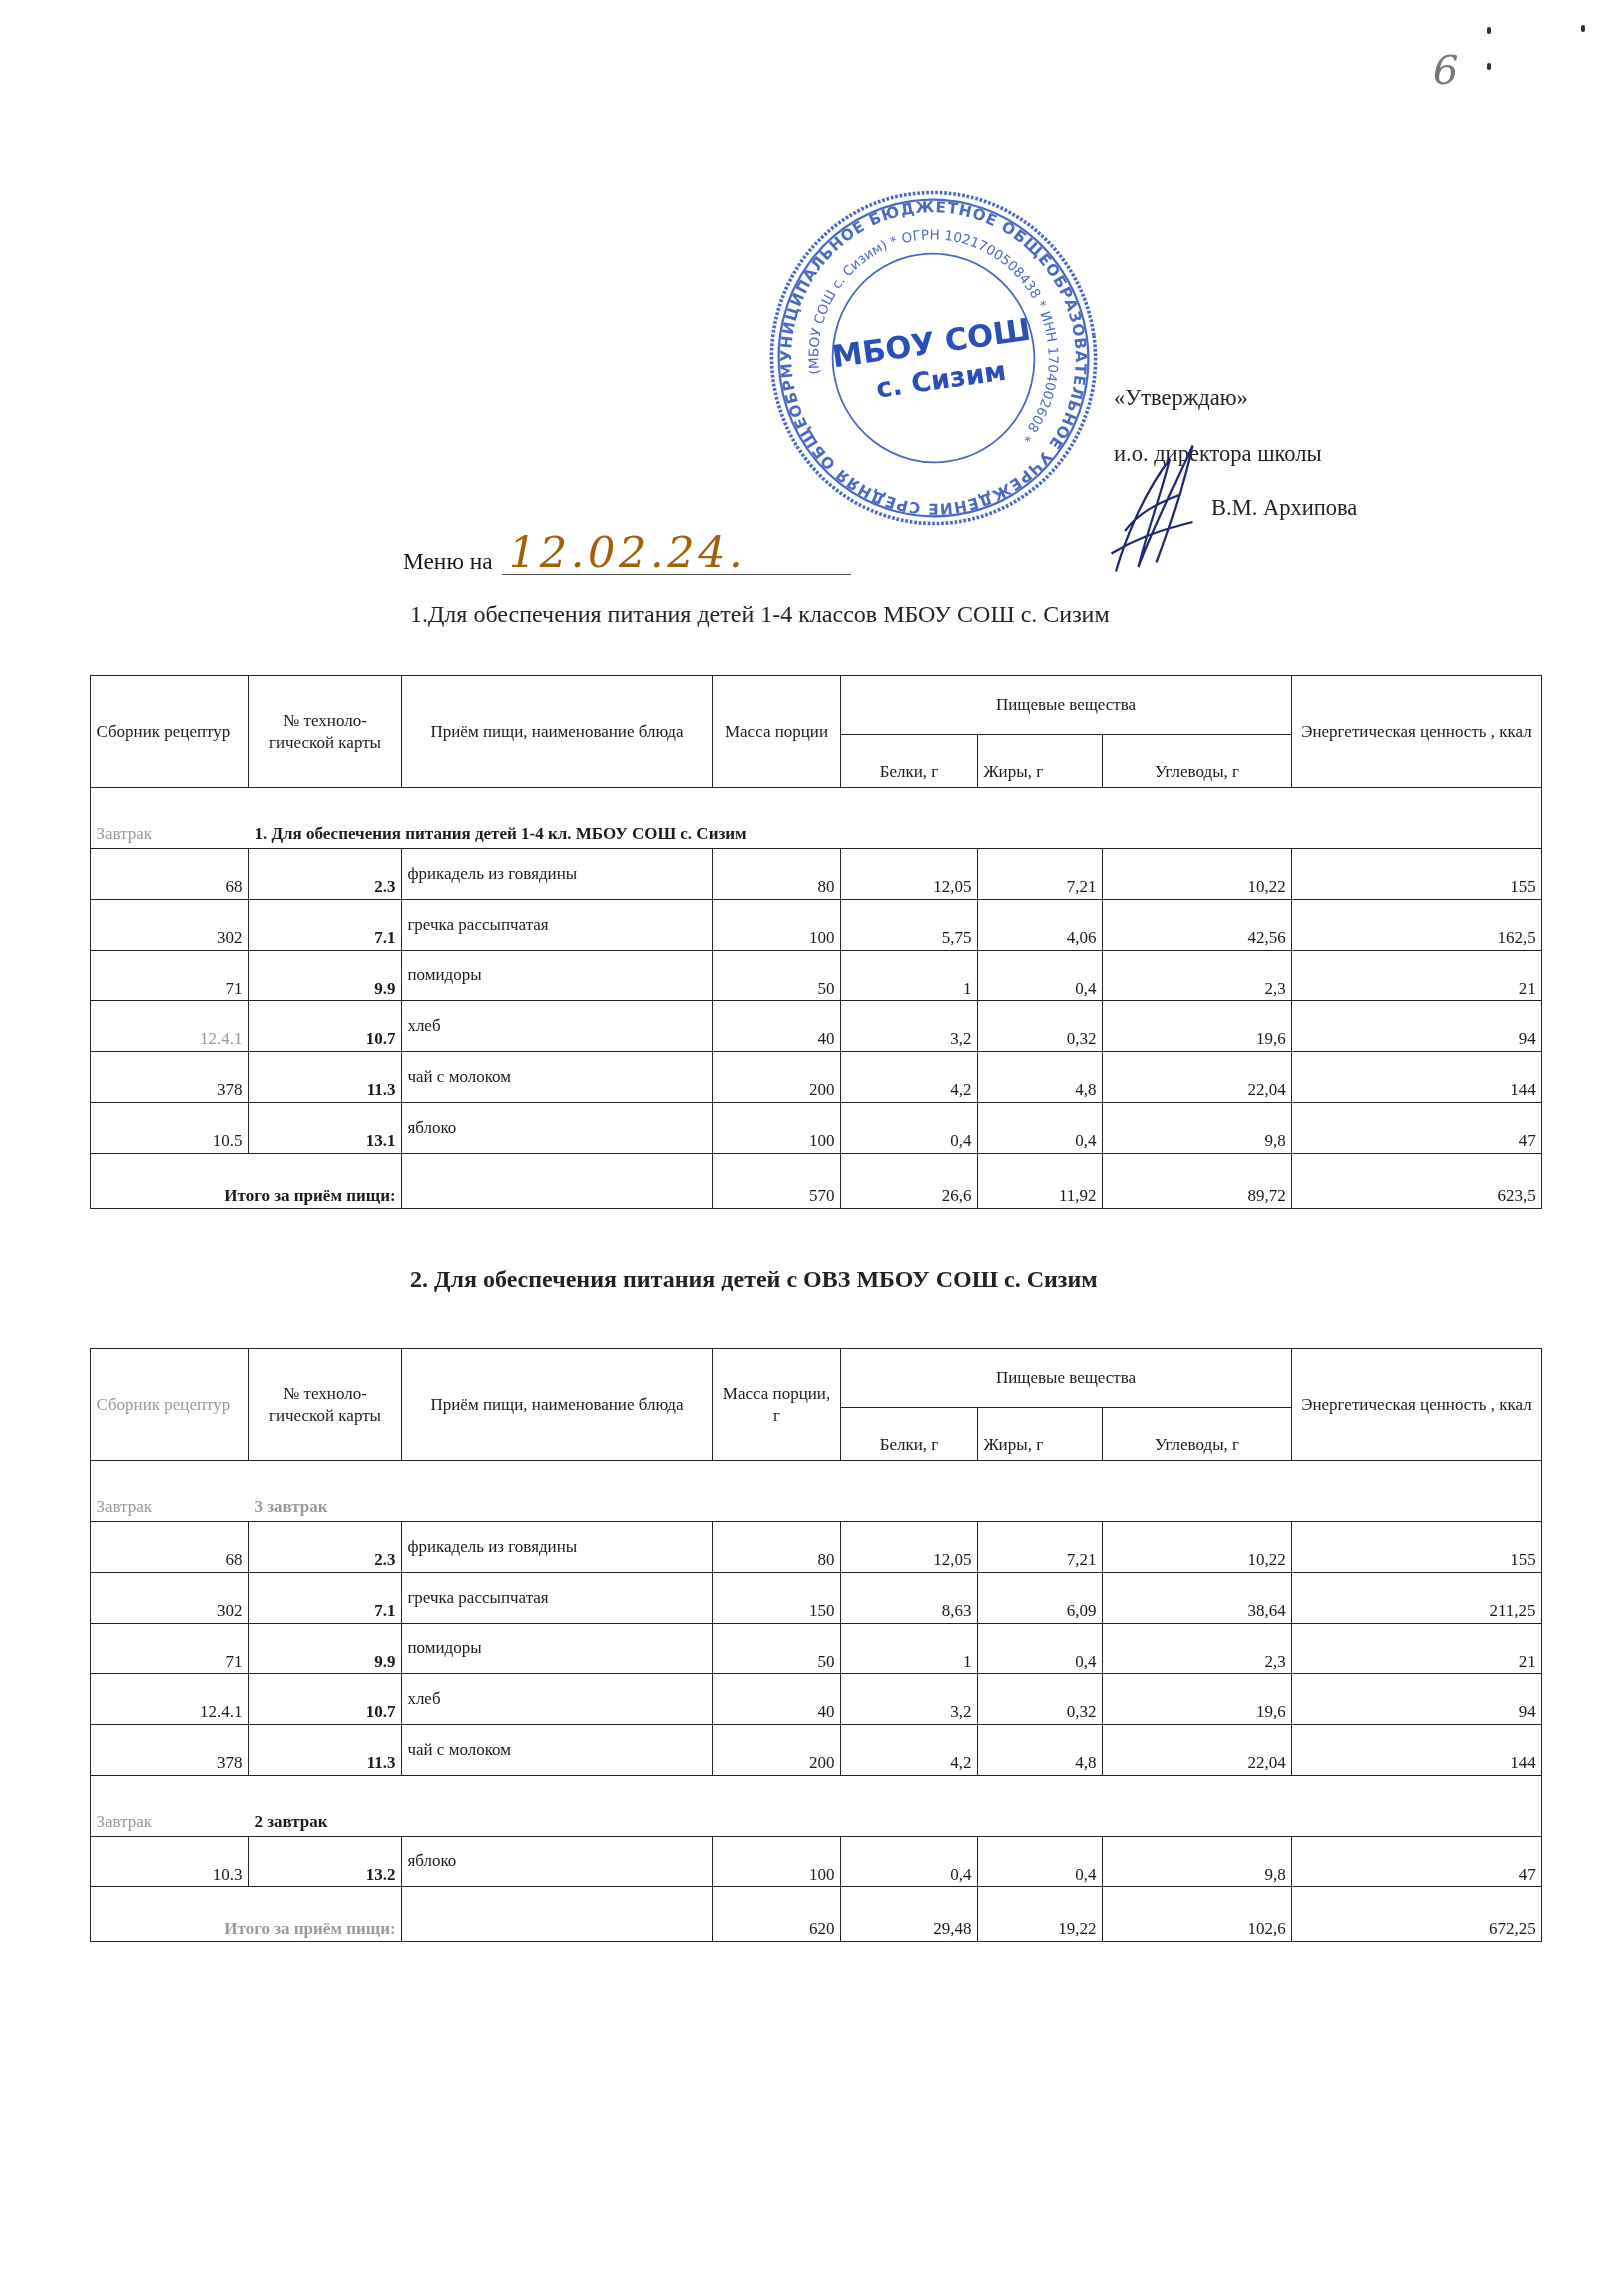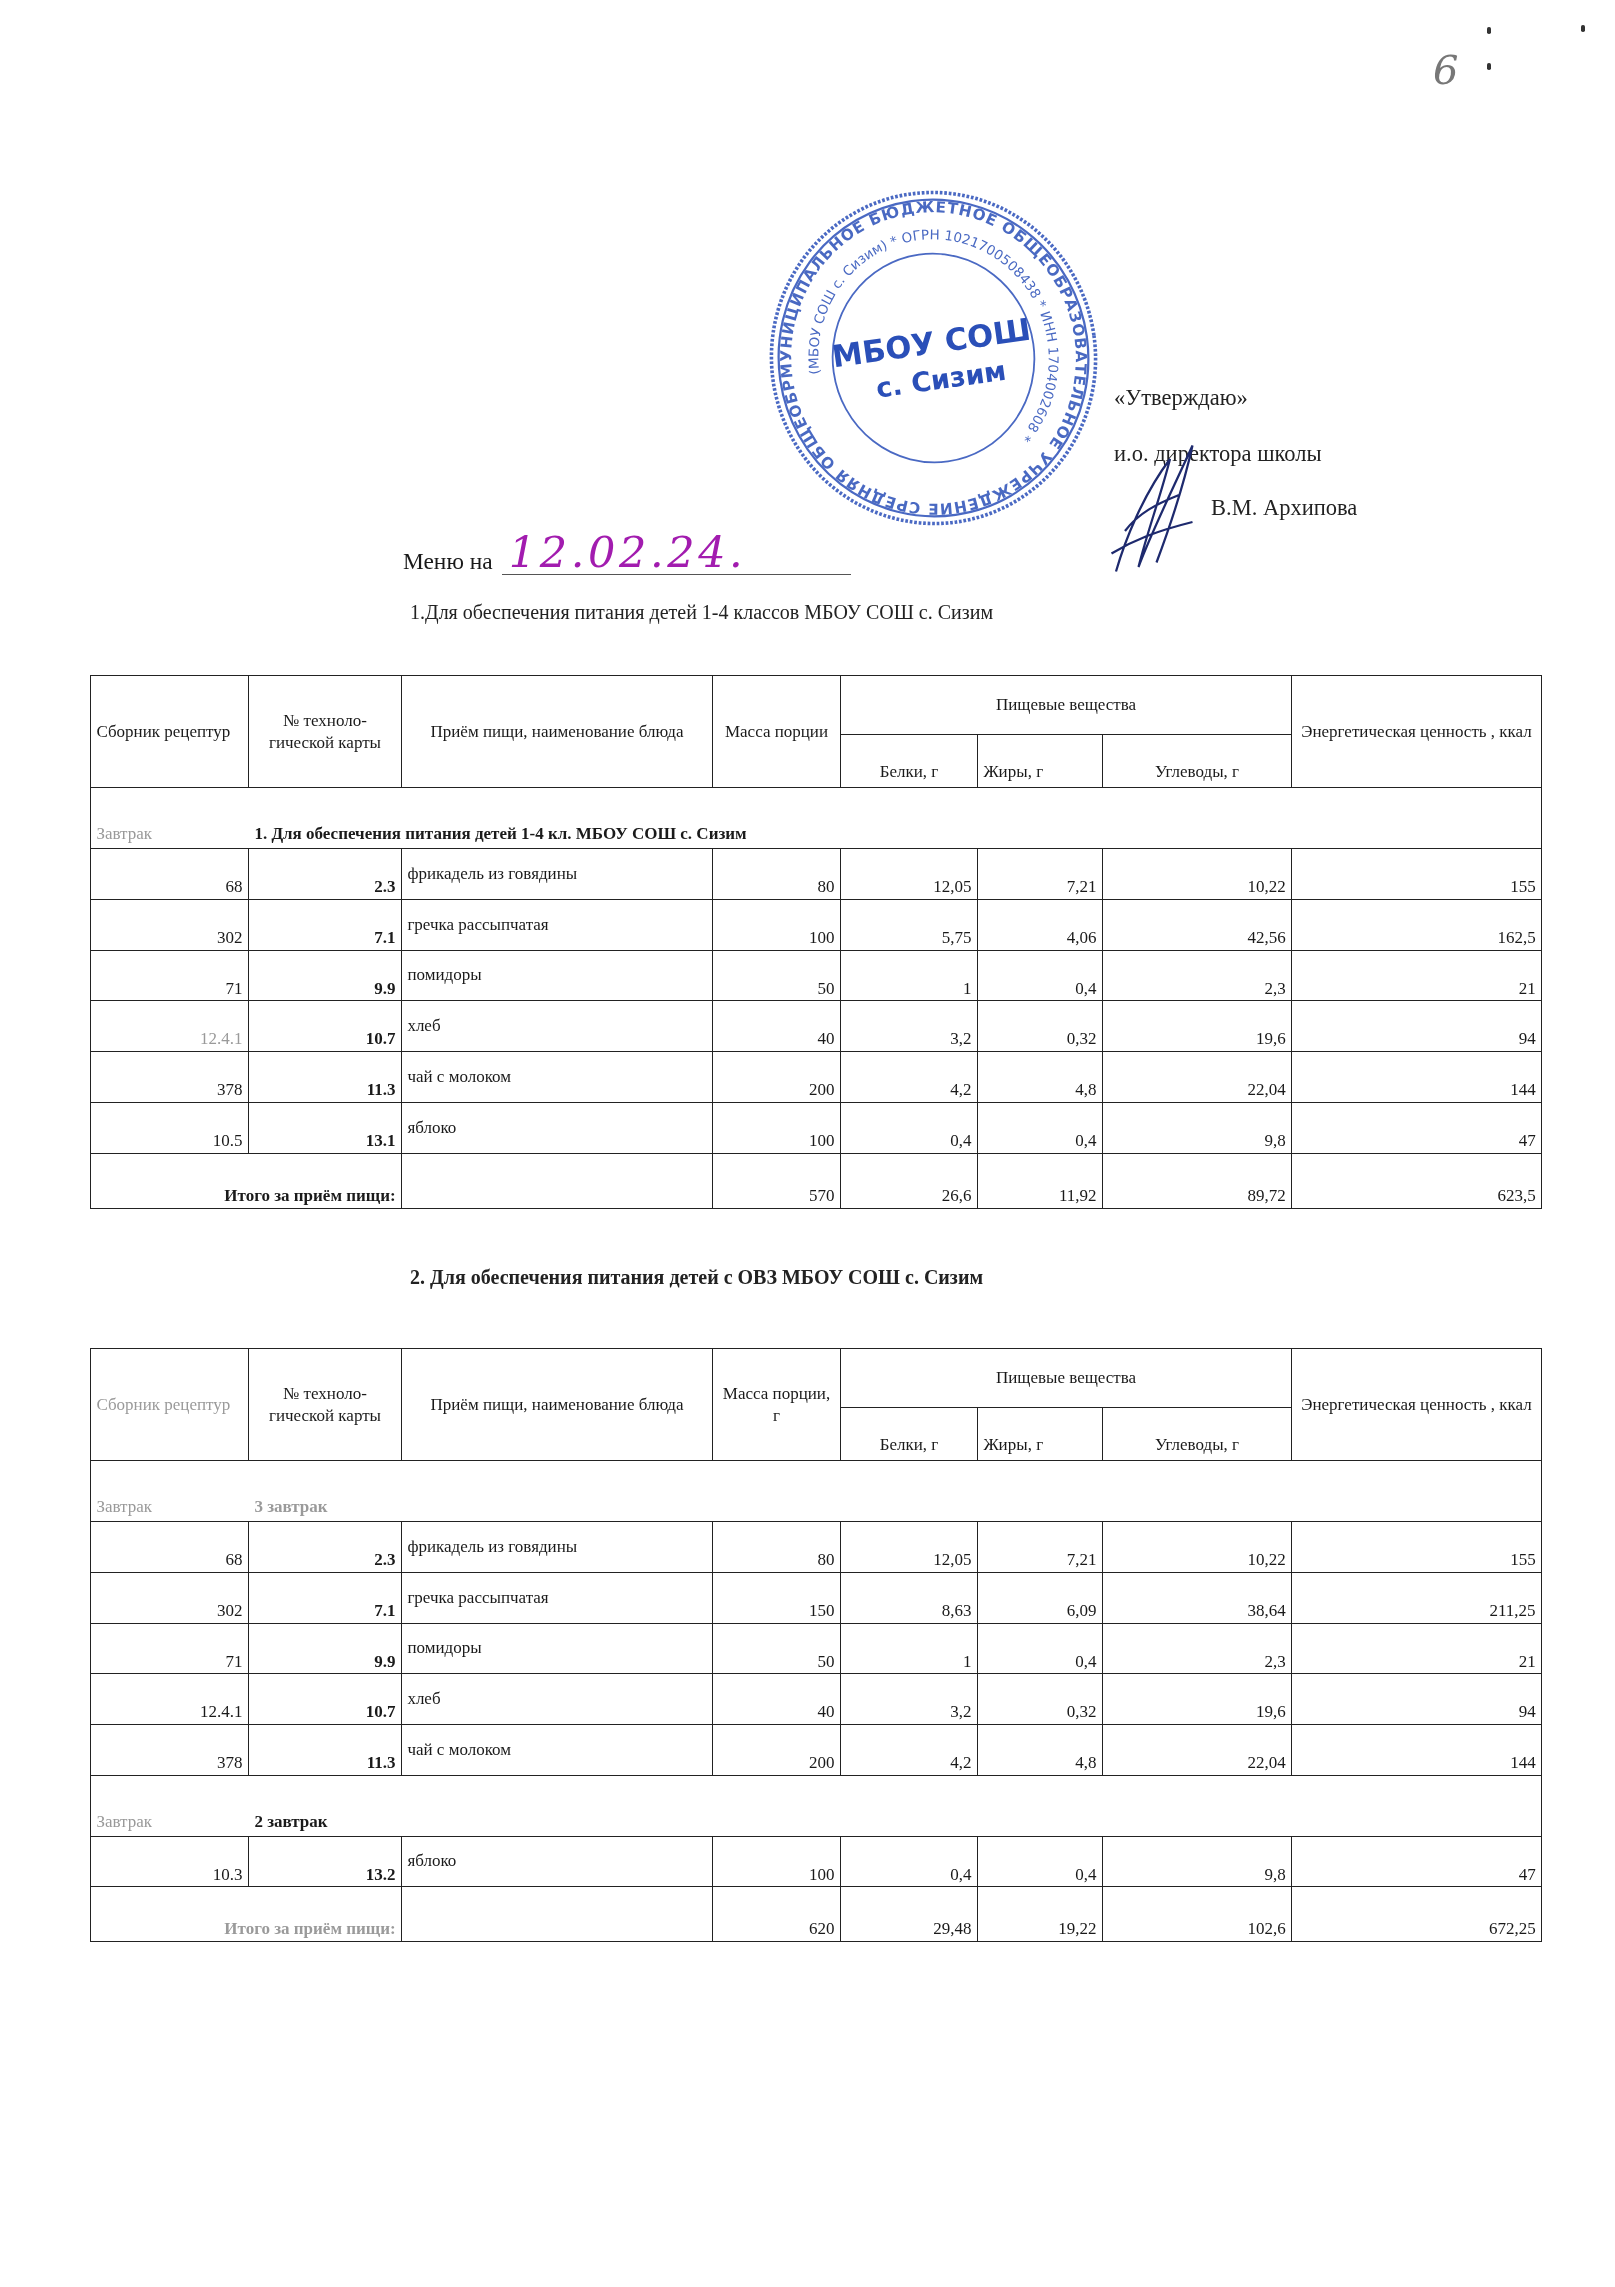--- a/index.html
+++ b/index.html
@@ -19,23 +19,23 @@
   .approval div { position: absolute; white-space: nowrap; }
   .approval .a1 { left: 0; top: 0; }
   .approval .a2 { left: 0; top: 56px; }
   .approval .a3 { left: 97px; top: 110px; }
   .signature { position: absolute; left: 1107px; top: 441px; width: 99px; height: 135px; }
 
   
   .menu-date { position: absolute; left: 403px; top: 531px; font-size: 23.4px; white-space: nowrap; }
   .menu-date .lbl { display: inline-block; vertical-align: bottom; }
   .menu-date .val { display: inline-block; width: 342px; border-bottom: 1.8px solid #555; margin-left: 9px;
-    font-family: "DejaVu Serif", serif; font-style: italic; font-size: 43px; color: #a21caf; letter-spacing: 3.6px; padding-left: 7.2px; line-height: 1; }
-
-  .section-title { position: absolute; font-size: 20px; white-space: nowrap; color: #222; }
+    font-family: "DejaVu Serif", serif; font-style: italic; font-size: 43px; color: #a16207; letter-spacing: 3.6px; padding-left: 7.2px; line-height: 1; }
+
+  .section-title { position: absolute; font-size: 24px; white-space: nowrap; color: #222; }
   .section-title.t1 { left: 410px; top: 601px; }
   .section-title.t2 { left: 410px; top: 1266px; font-weight: bold; }
 
   
   table.menu { position: absolute; left: 90px; border-collapse: collapse; table-layout: fixed; width: 1451px; font-size: 17px; }
   table.menu td, table.menu th { border: 1.8px solid #222; padding: 0 5.4px; font-weight: normal; }
   table.menu th { text-align: center; line-height: 1.25; }
   table.menu .h-top { height: 58px; }
   table.menu .h-bot { height: 47px; vertical-align: bottom; padding-bottom: 5.4px; }
   table.menu td.num { text-align: right; vertical-align: bottom; padding-bottom: 1.8px; }

